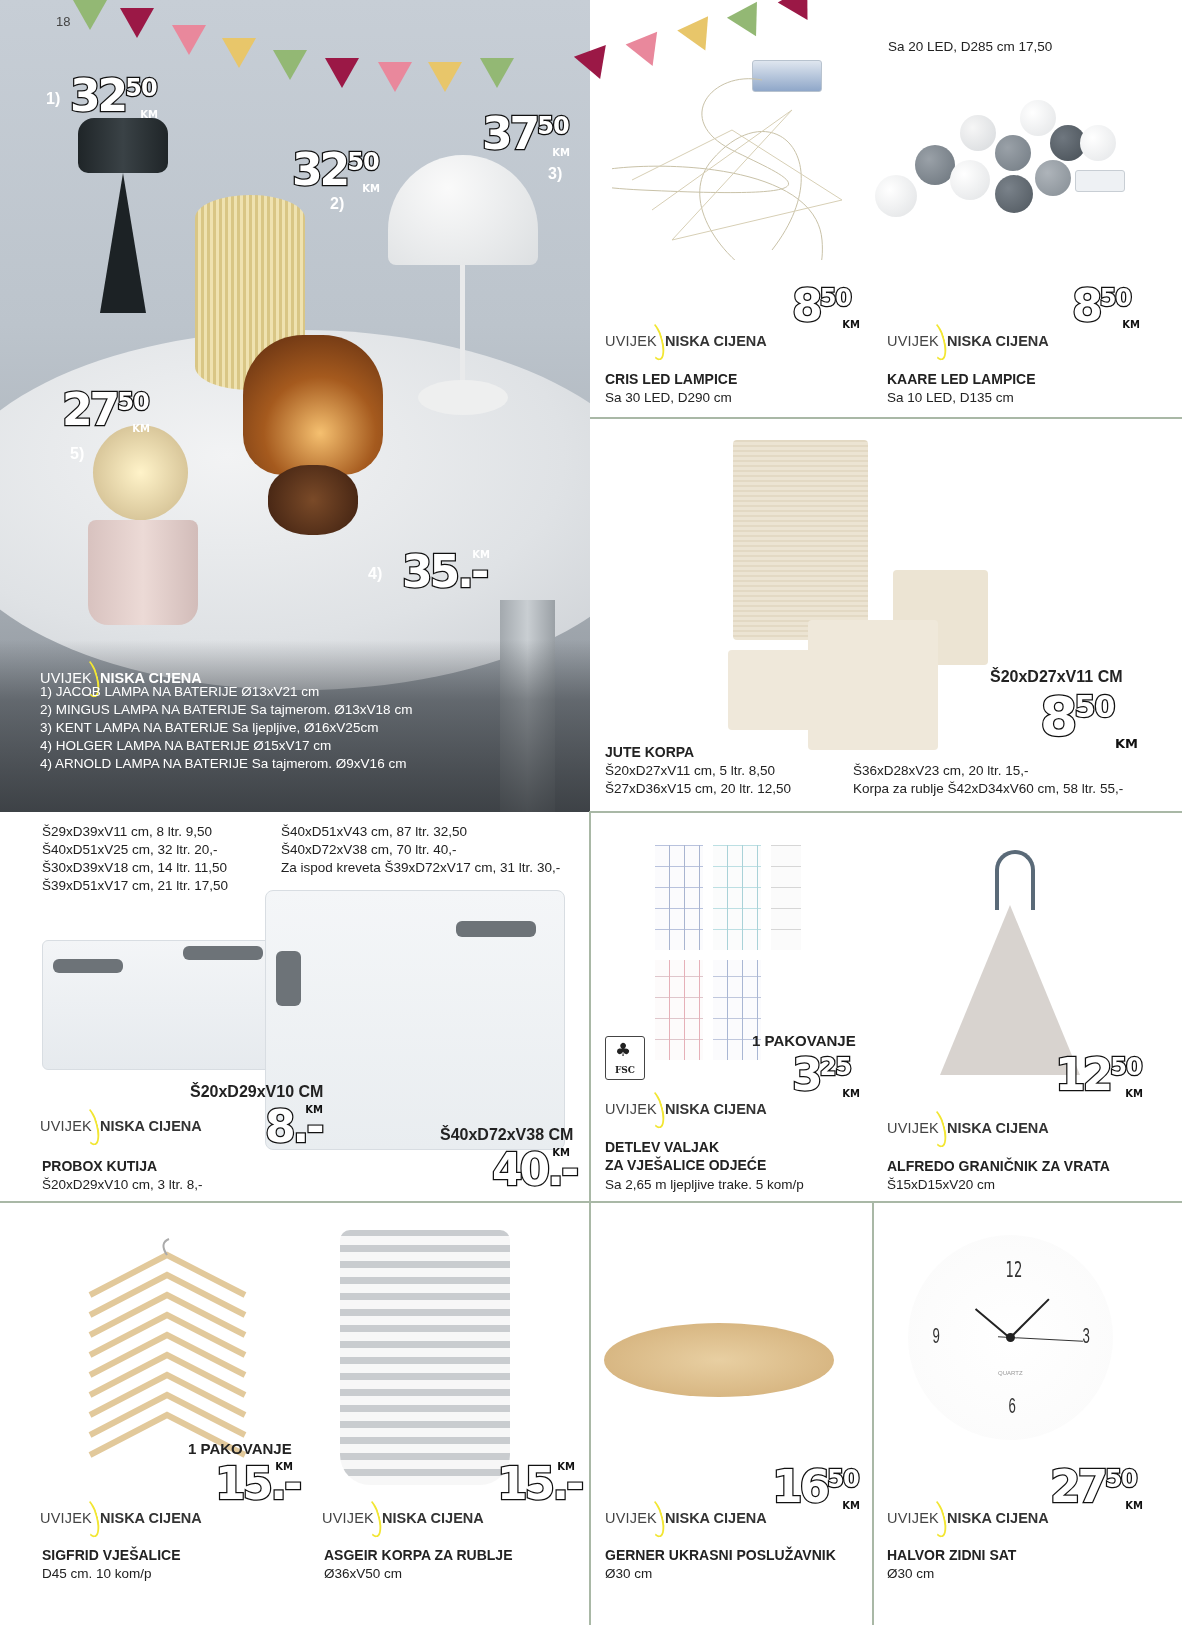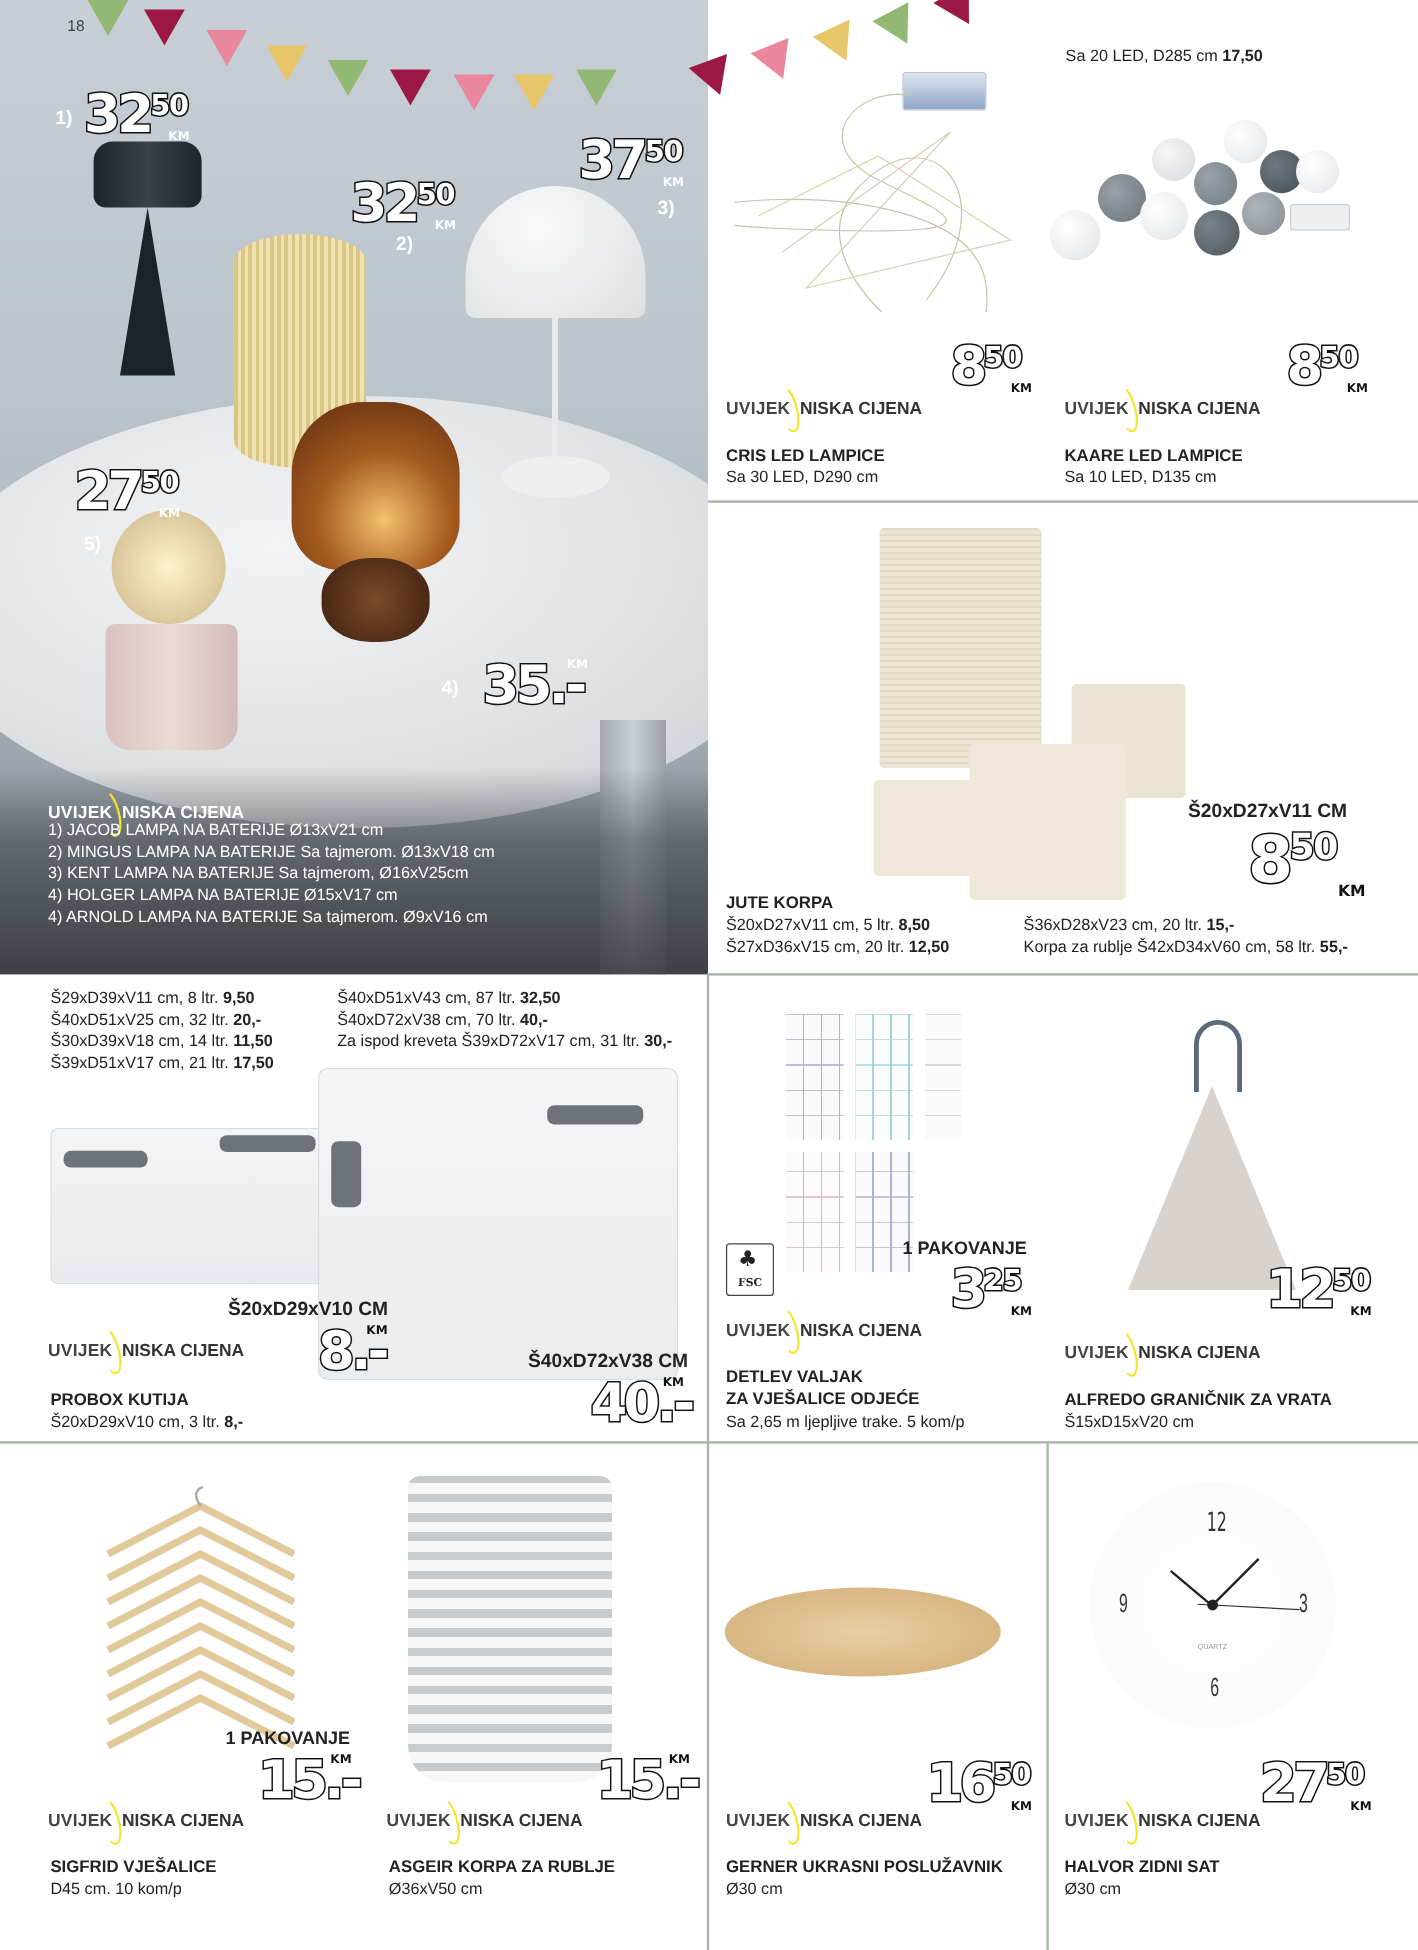--- a/index.html
+++ b/index.html
@@ -18,27 +18,27 @@
   .price{position:absolute;font-family:"DejaVu Sans",sans-serif;font-weight:900;color:#fff;-webkit-text-stroke:2.5px #111;paint-order:stroke fill;letter-spacing:-3px;line-height:1}
   .price .main{font-size:44px}
   .price .cents{font-size:24px;vertical-align:top;position:relative;top:2px;letter-spacing:-1px}
   .price .km{position:absolute;font-size:10px;-webkit-text-stroke:0;color:#111;letter-spacing:0;font-weight:700;right:2px;bottom:0}
   .price.onphoto .km{color:#fff}
   .price.big .main{font-size:54px}
   .price.big .cents{font-size:30px}
   .lbl-num{position:absolute;font-weight:700;font-size:16px;color:#fff}
   
   .logo{position:absolute;display:flex;align-items:center;height:26px;font-size:14.5px;white-space:nowrap}
-  .logo .u{font-weight:700;color:#444;letter-spacing:.2px}
+  .logo .u{font-weight:400;color:#444;letter-spacing:.2px}
   .logo .arc{display:inline-block;width:16px;height:40px;border:2px solid #f2e633;border-left-color:transparent;border-top-color:transparent;border-radius:50%;margin:0 2px 0 -10px;transform:rotate(-15deg)}
   .logo .n{font-weight:700;color:#333}
   .logo.light .u,.logo.light .n{color:#fff}
   .ptitle{position:absolute;font-weight:700;font-size:14px;color:#222;line-height:18px}
   .pdesc{position:absolute;font-size:13.5px;color:#222;line-height:18px;white-space:nowrap}
-  .pdesc b{font-weight:700}
+  .pdesc b{font-weight:400}
   .dim{position:absolute;font-weight:700;font-size:16px;color:#222;white-space:nowrap}
   .pack{position:absolute;font-weight:700;font-size:15px;color:#222}
   .lamp-list{position:absolute;left:40px;top:683px;color:#fff;font-size:13.5px;line-height:18px;white-space:nowrap}
   .lamp-list b{font-weight:400}
   
   .img{position:absolute}
 </style>
 </head>
 <body>
 
@@ -103,21 +103,21 @@
 
 <div class="logo light" style="left:40px;top:665px">
     <span class="u">UVIJEK</span>
     <span class="arc"></span>
     <span class="n">NISKA CIJENA</span>
   </div>
 
 <div class="lamp-list">
   <div><b>1) JACOB LAMPA NA BATERIJE</b><span> Ø13xV21 cm</span></div>
   <div><b>2) MINGUS LAMPA NA BATERIJE</b><span> Sa tajmerom. Ø13xV18 cm</span></div>
-  <div><b>3) KENT LAMPA NA BATERIJE</b><span> Sa tajmerom, Ø16xV25cm</span></div>
+  <div><b>3) KENT LAMPA NA BATERIJE</b><span> Sa ljepljive, Ø16xV25cm</span></div>
   <div><b>4) HOLGER LAMPA NA BATERIJE</b><span> Ø15xV17 cm</span></div>
   <div><b>4) ARNOLD LAMPA NA BATERIJE</b><span> Sa tajmerom. Ø9xV16 cm</span></div>
 </div>
 
 <div class="hline" style="left:590px;top:417px;width:592px"></div>
 <div class="hline" style="left:590px;top:811px;width:592px"></div>
 <div class="vline" style="left:589px;top:811px;height:390px"></div>
 <div class="hline" style="left:0;top:1201px;width:1182px"></div>
 <div class="vline" style="left:589px;top:1201px;height:424px"></div>
 <div class="vline" style="left:872px;top:1201px;height:424px"></div>

